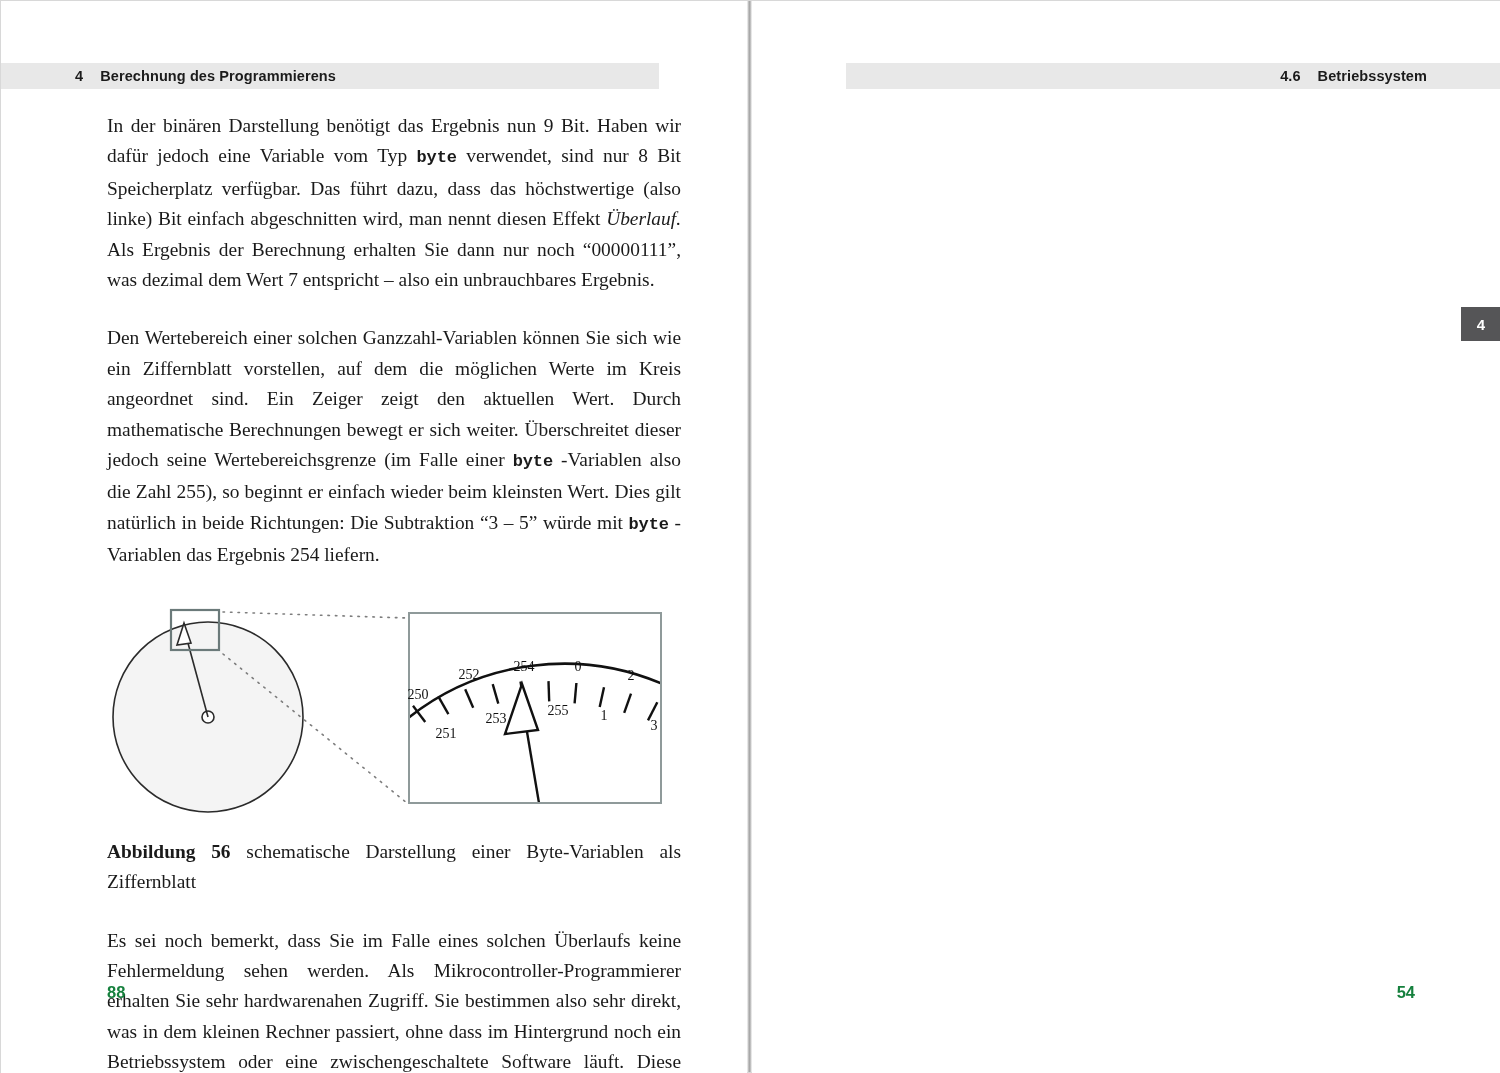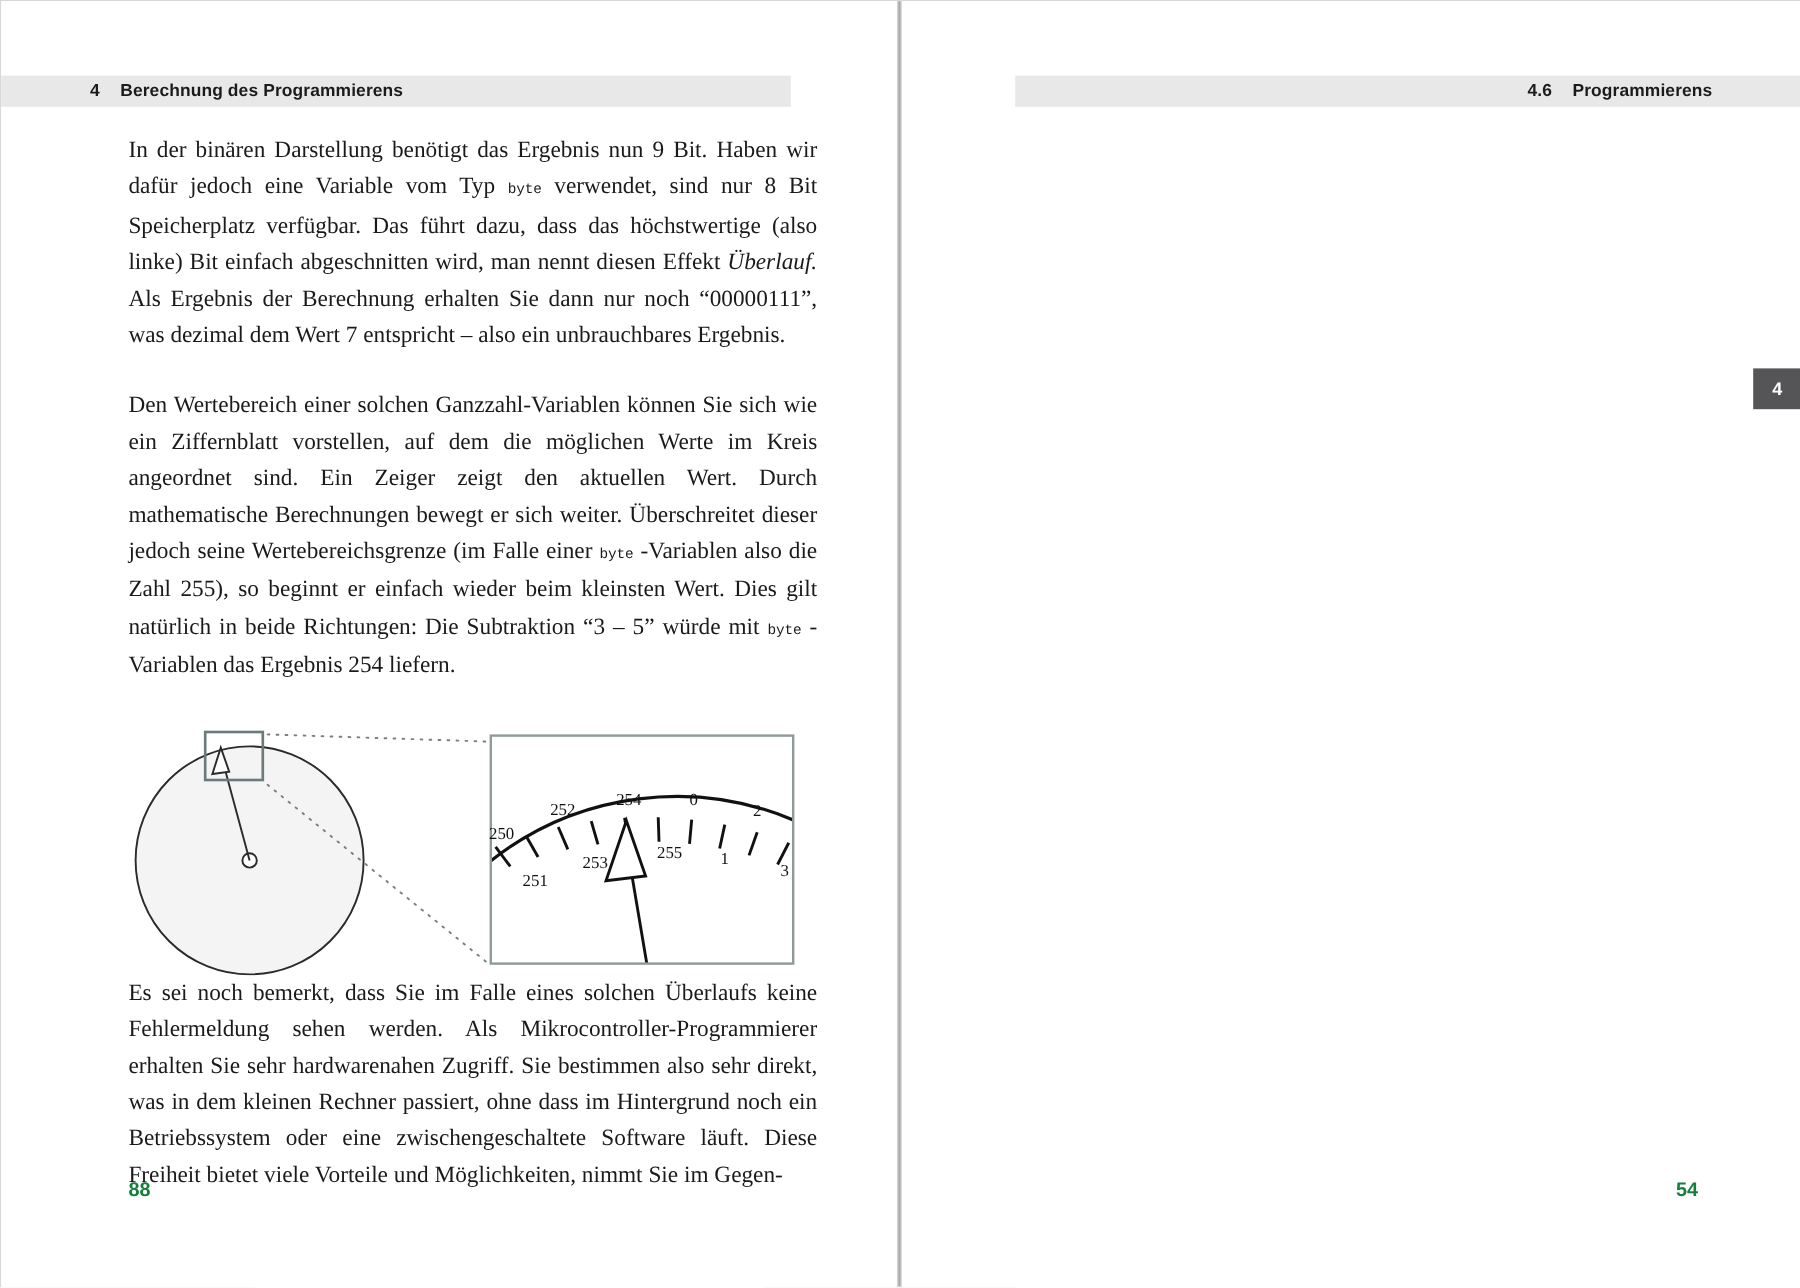--- a/index.html
+++ b/index.html
@@ -91,22 +91,23 @@
   }
   .col.left  { left: 106px; width: 574px; }
 
   p.body {
     margin: 0 0 28px 0;
   }
   p.body.tight { margin-bottom: 0; }
 
   .mono {
     font-family: "Liberation Mono", monospace;
-    font-size: 12px;
+    font-size: 17px;
     letter-spacing: -0.1px;
+    font-weight: bold;
   }
   .ital { font-style: italic; }
 
   
   .figure-wrap {
     margin: 8px 0 0 0;
     width: 574px;
     height: 214px;
     position: relative;
   }
@@ -202,34 +203,38 @@
             <text x="451" y="116" text-anchor="middle">255</text>
             <text x="471" y="72" text-anchor="middle">0</text>
             <text x="497" y="121" text-anchor="middle">1</text>
             <text x="524" y="81" text-anchor="middle">2</text>
             <text x="547" y="131" text-anchor="middle">3</text>
           </g>
 
         </svg>
       </div>
 
+      <div class="figcaption">
+        <span class="fignum">Abbildung 56</span>
+        <span>schematische Darstellung einer Byte-Variablen als Ziffernblatt</span>
+      </div>
 
       <p class="body tight">Es sei noch bemerkt, dass Sie im Falle eines solchen Überlaufs keine Fehlermeldung sehen werden. Als Mikrocontroller-Programmierer erhalten Sie sehr hardwarenahen Zugriff. Sie bestimmen also sehr direkt, was in dem kleinen Rechner passiert, ohne dass im Hintergrund noch ein Betriebssystem oder eine zwischengeschaltete Software läuft. Diese Freiheit bietet viele Vorteile und Möglichkeiten, nimmt Sie im Gegen-</p>
     </div>
 
     <div class="folio left">88</div>
   </div>
 
   <div class="gutter"></div>
 
   <div class="page right">
 
     <div class="runhead right">
       <span class="num">4.6</span>
-      <span>Programmierens</span>
+      <span>Betriebssystem</span>
     </div>
 
     <div class="chapter-tab">4</div>
 
     <div class="folio right">54</div>
   </div>
 
 </div>
 
 </body></html>

